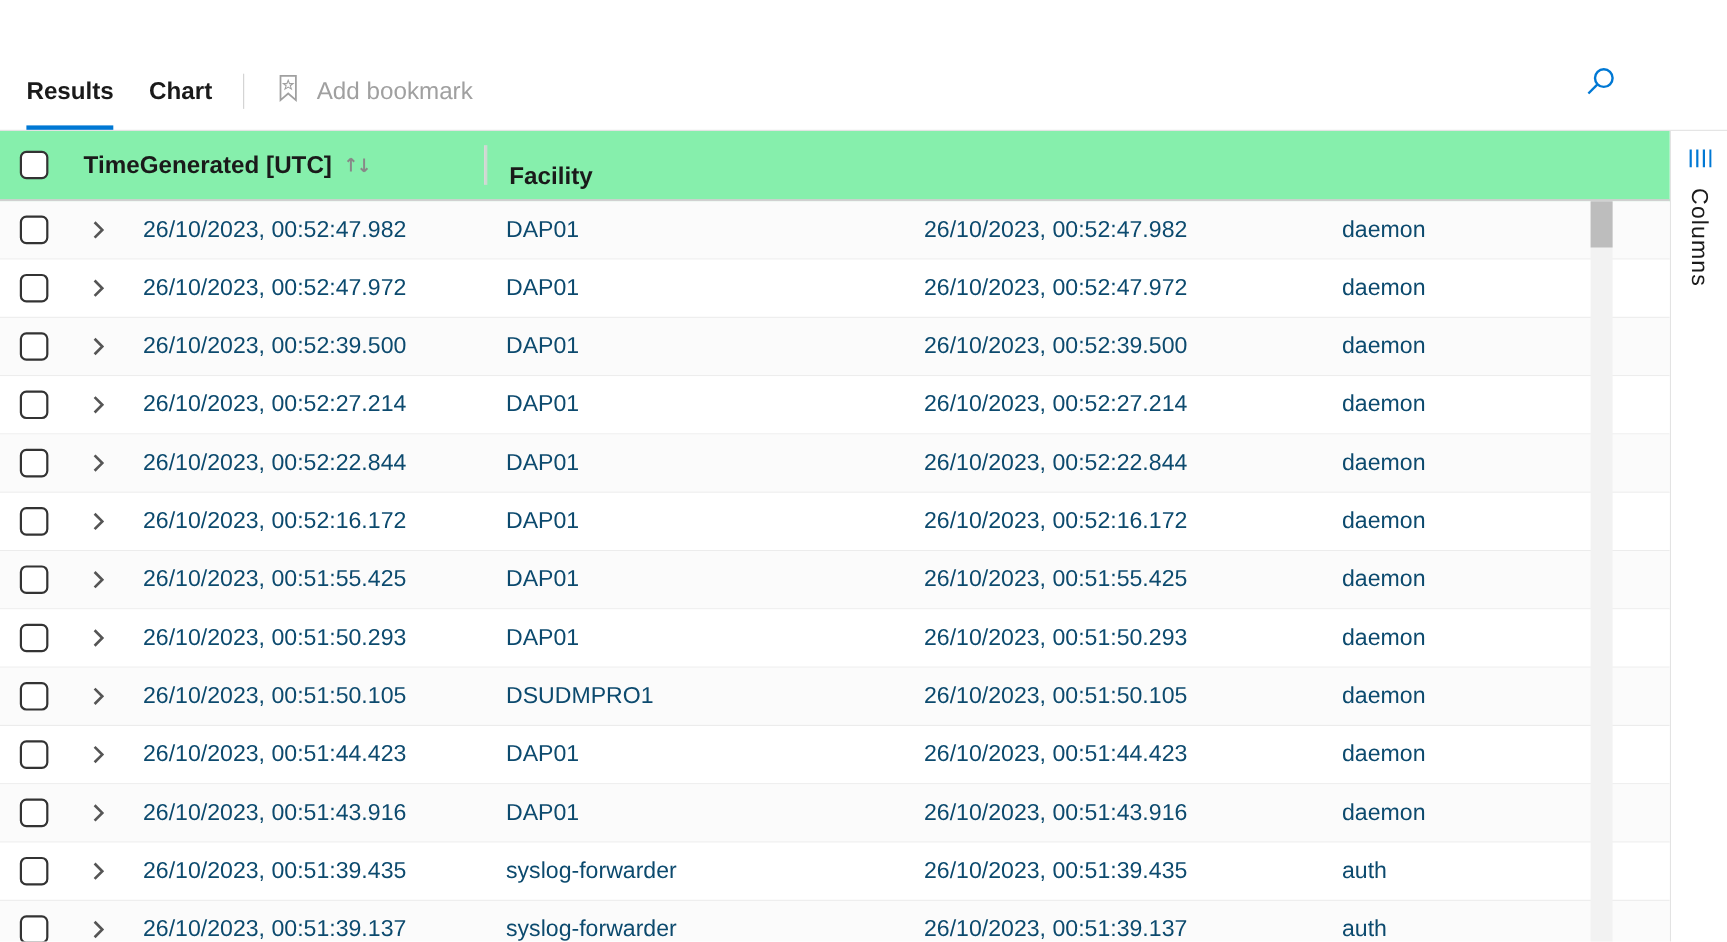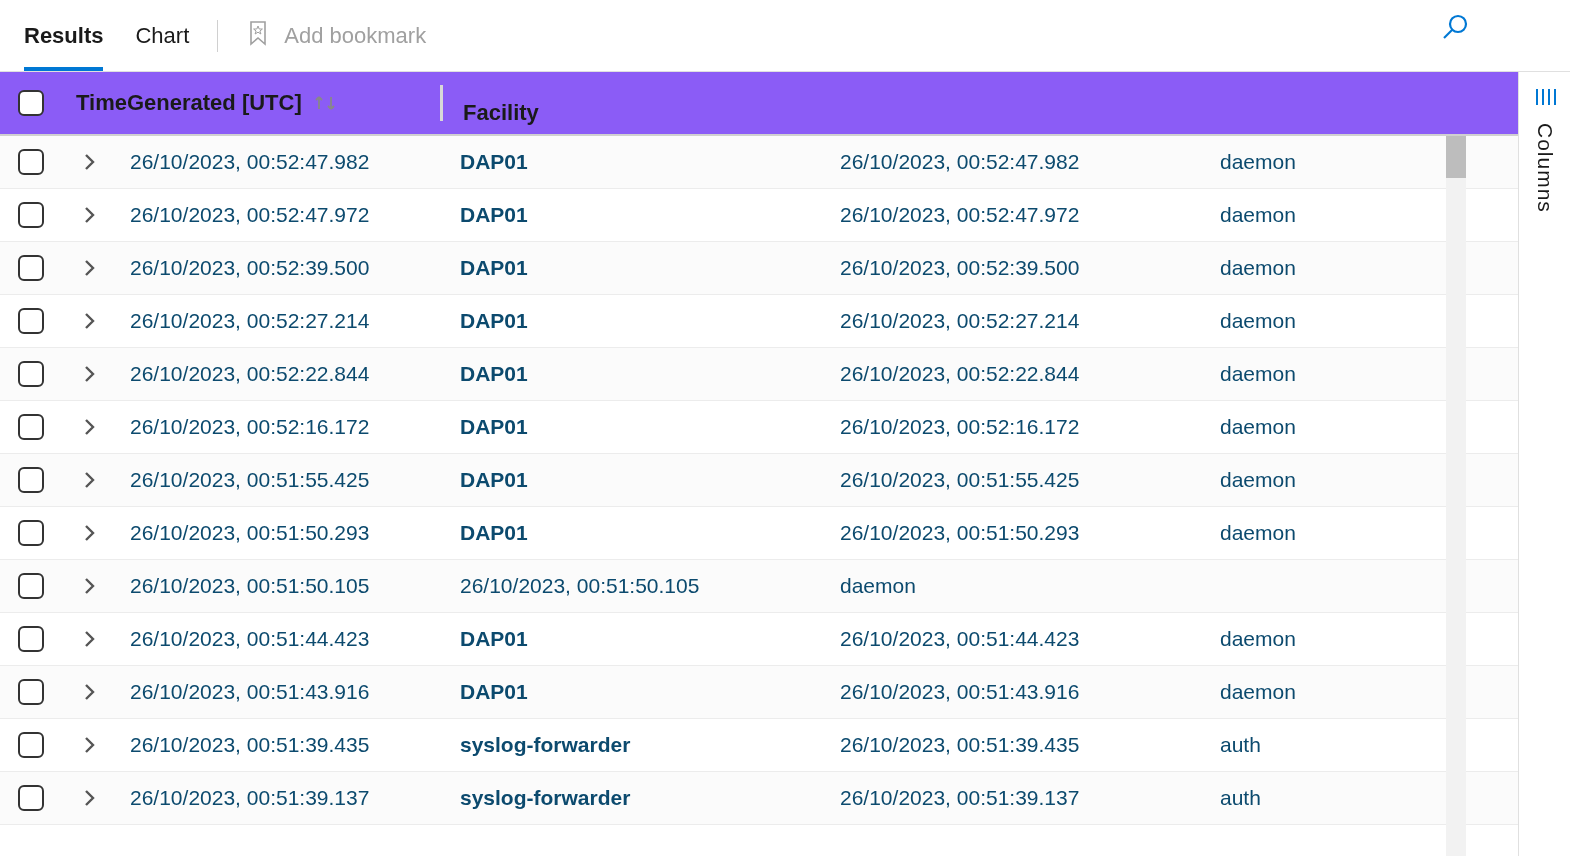--- a/index.html
+++ b/index.html
@@ -15,35 +15,37 @@
     }
 
     
     .toolbar {
       height: 72px;
       display: flex;
       align-items: center;
       padding: 0 24px;
       border-bottom: 1px solid #e0e0e0;
       position: relative;
+      margin-top: 47px;
     }
     .tabs {
       display: flex;
       gap: 32px;
       height: 100%;
       align-items: center;
     }
     .tab {
       height: 100%;
       display: flex;
       align-items: center;
       font-size: 22px;
       color: #1a1a1a;
       cursor: pointer;
       position: relative;
+      font-weight: bold;
     }
     .tab.active {
       font-weight: 600;
     }
     .tab.active::after {
       content: "";
       position: absolute;
       left: 0; right: 0; bottom: 0;
       height: 4px;
       background: #0078d4;
@@ -81,39 +83,39 @@
       overflow: hidden;
       position: relative;
     }
 
     
     .thead {
       height: 64px;
       border-bottom: 2px solid #d0d0d0;
       display: flex;
       align-items: center;
-      background: #8b5cf6;
+      background: #86efac;
     }
     .th {
       font-weight: 600;
       font-size: 22px;
       display: flex;
       align-items: center;
       gap: 10px;
       color: #1a1a1a;
     }
     .th-divider {
       width: 1px;
       height: 36px;
       background: #d8d8d8;
     }
     .col-check { width: 62px; display:flex; justify-content:center; align-items:center; }
     .col-expand { width: 56px; display:flex; justify-content:center; align-items:center; }
     .col-time { width: 322px; padding-left: 12px; }
-    .col-computer { width: 380px; padding-left: 20px; font-weight: bold; }
+    .col-computer { width: 380px; padding-left: 20px; }
     .col-eventtime { width: 380px; padding-left: 20px; }
     .col-facility { flex: 1; padding-left: 20px; }
 
     .thead .col-check { width: 62px; }
     .thead .th-time { width: 378px; padding-left: 14px; }
     .thead .th-computer { width: 380px; padding-left: 20px; }
     .thead .th-eventtime { width: 380px; padding-left: 20px; }
     .thead .th-facility { flex: 1; padding-left: 20px; margin-top: 20px; }
 
     
@@ -387,20 +389,21 @@
       <div class="checkbox"></div>
     </div>
     <div class="col-expand">
       <span class="chevron">
         <svg width="14" height="20" viewBox="0 0 14 20" fill="none" stroke="#555" stroke-width="2.4">
           <path d="M3 3 L10 10 L3 17"></path>
         </svg>
       </span>
     </div>
     <div class="cell col-time">26/10/2023, 00:51:50.105</div>
+    <div class="cell col-computer">DSUDMPRO1</div>
     <div class="cell col-eventtime">26/10/2023, 00:51:50.105</div>
     <div class="cell col-facility">daemon</div>
   </div>
 
   <div class="trow">
     <div class="col-check">
       <div class="checkbox"></div>
     </div>
     <div class="col-expand">
       <span class="chevron">

